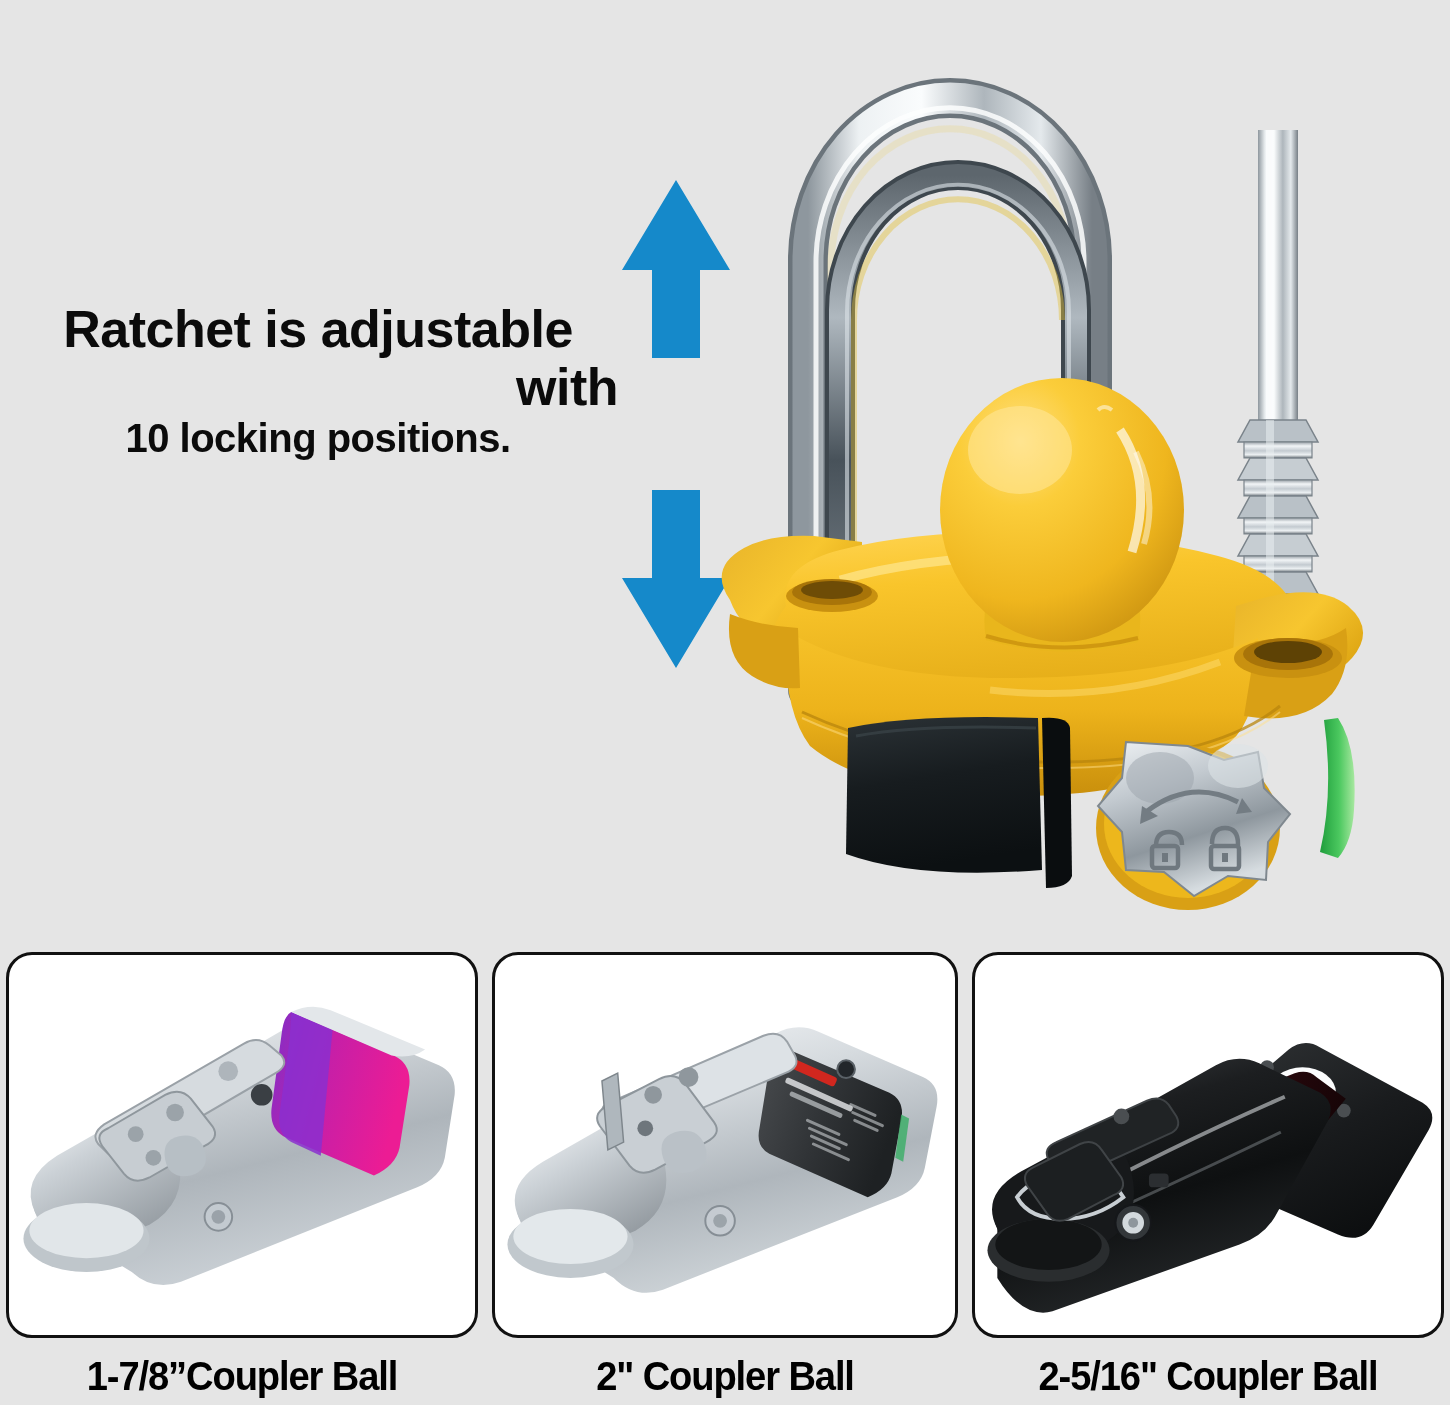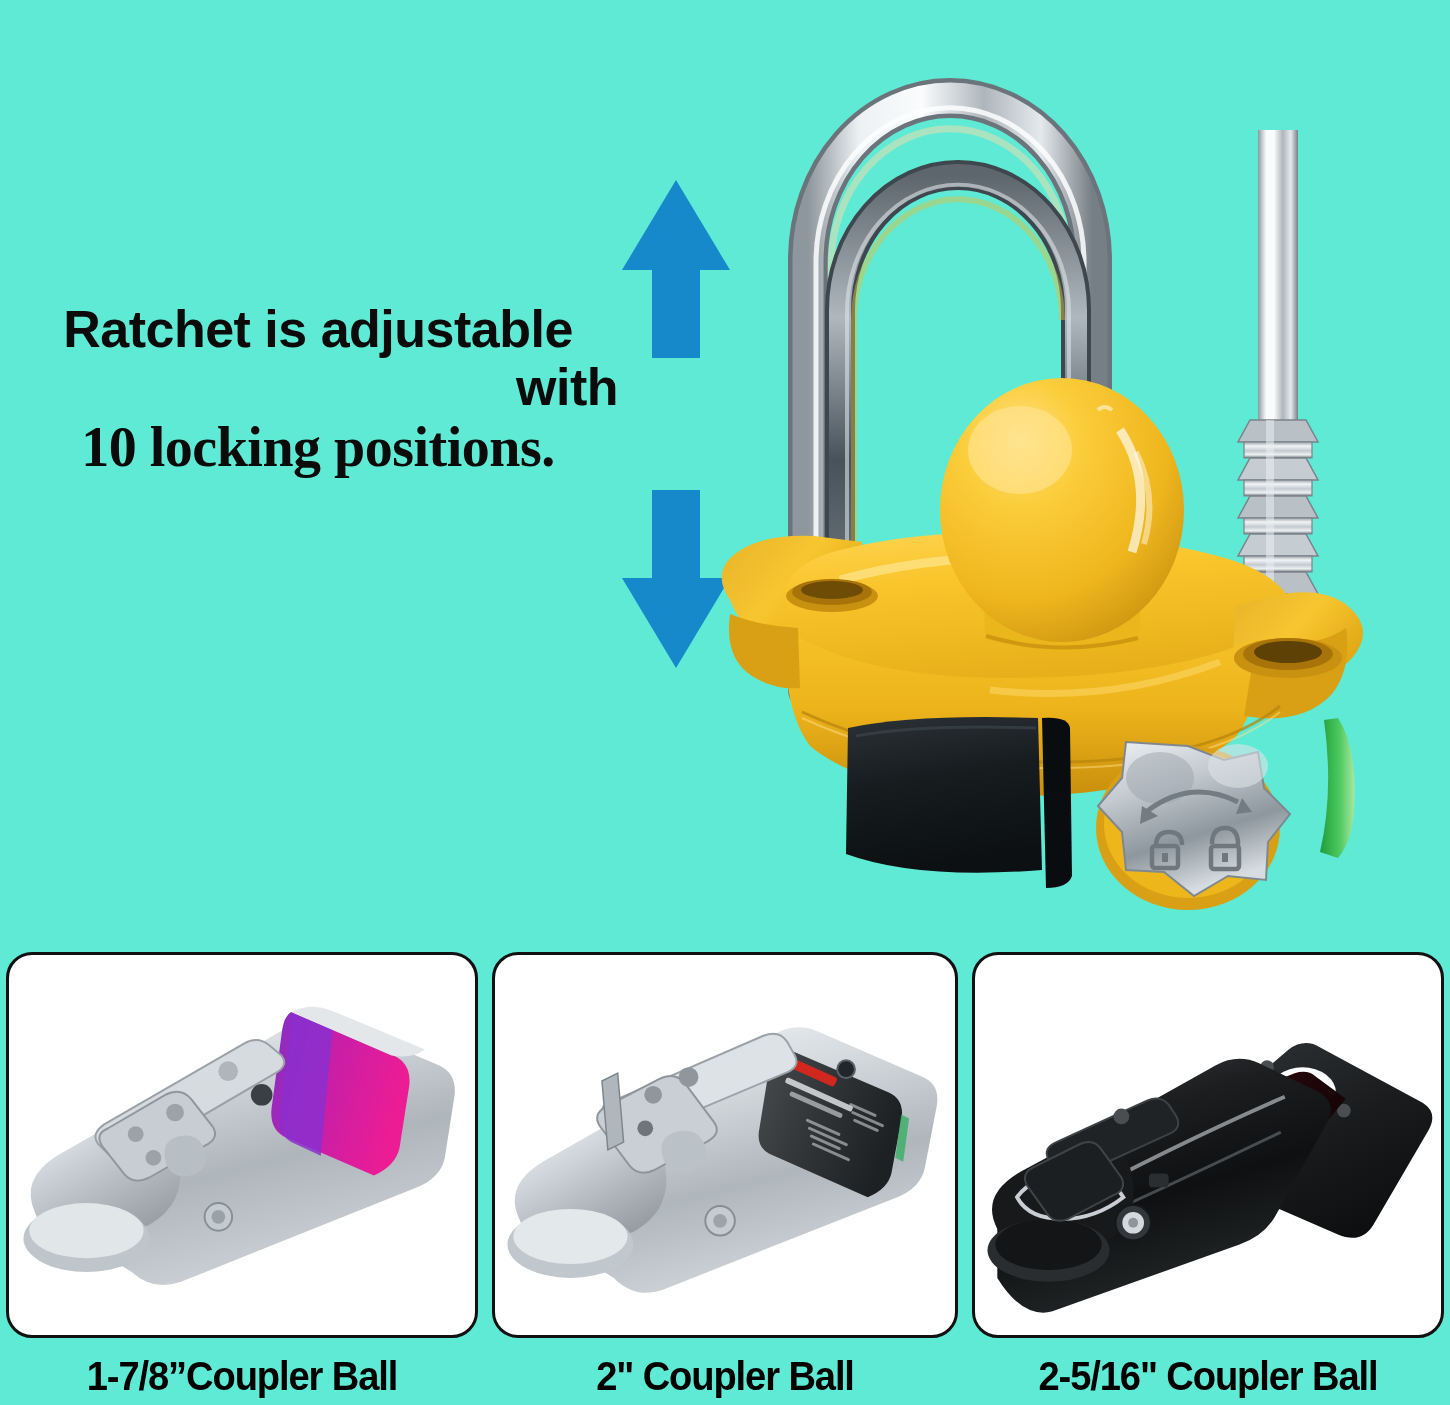--- a/index.html
+++ b/index.html
@@ -7,42 +7,42 @@
     padding: 0;
     background: #ffffff;
   }
   body {
     font-family: "Liberation Sans", sans-serif;
   }
   #page {
     position: relative;
     width: 1450px;
     height: 1405px;
-    background: #5eead4;
+    background: #e5e5e5;
     overflow: hidden;
   }
 
   
   #headline {
     position: absolute;
     left: 18px;
     top: 300px;
     width: 600px;
     text-align: center;
     color: #0b0b0b;
     font-family: "Liberation Sans", sans-serif;
     font-weight: 700;
     font-size: 52px;
     line-height: 1.12;
     letter-spacing: -0.5px;
   }
   #headline .ln { display: block; white-space: nowrap; }
   #headline .ln1 { font-size: 52px; }
   #headline .ln2 { font-size: 52px; text-align: right; }
-  #headline .ln3 { font-size: 56px; font-family: Liberation Serif, serif; }
+  #headline .ln3 { font-size: 40px; }
 
   
   .arrow { position: absolute; }
   #arrow-up   { left: 620px; top: 178px; width: 112px; height: 182px; }
   #arrow-down { left: 620px; top: 486px; width: 112px; height: 184px; }
 
   
   #hero {
     position: absolute;
     left: 690px;

